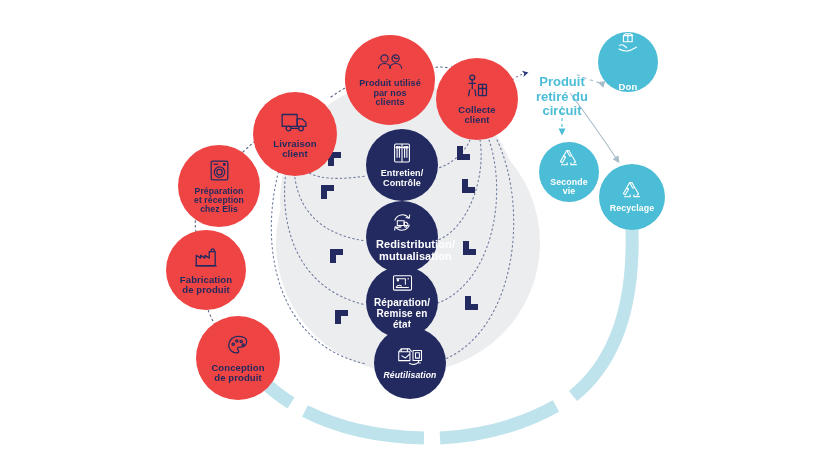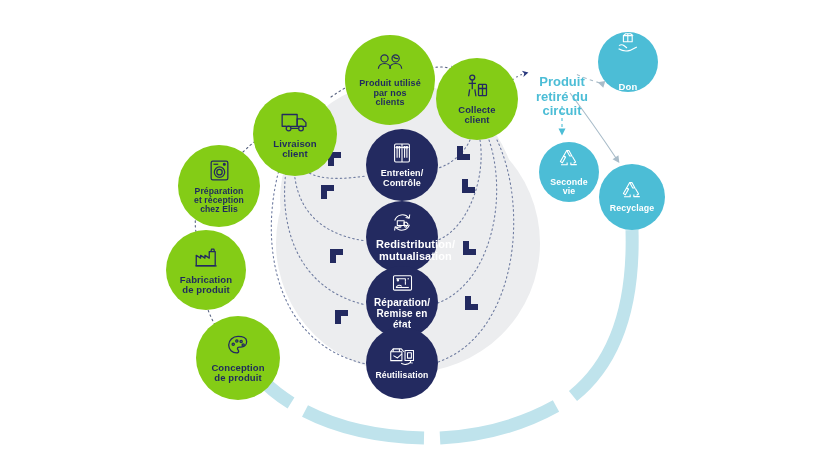--- a/index.html
+++ b/index.html
@@ -39,21 +39,21 @@
     display: block;
     line-height: 0;
   }
   .node .node-label {
     display: block;
     font-weight: bold;
     letter-spacing: 0.1px;
     white-space: pre-line;
   }
   .node-outer {
-    background: #84cc16;
+    background: #ef4444;
   }
   .node-outer .node-label {
     color: #1f2a5e;
   }
   .node-exit {
     background: #4cbdd6;
   }
   .node-exit .node-label {
     color: #ffffff;
   }
@@ -274,21 +274,21 @@
         <path d="M5.2 14.6c2-2.6 4-3 6-1.2"></path>
         <circle cx="7.2" cy="7.2" r="0.75"></circle>
         <path d="M17.2 5.6h1.6"></path>
       </svg>
     </span>
     <span class="node-label" style="font-size:10px; margin-top:3px;">Réparation/
 Remise en
 état</span>
   </div>
 
-  <div class="node node-core" style="left:366px; top:327px; width:72px; height:72px;">
+  <div class="node node-core" style="left:374px; top:327px; width:72px; height:72px;font-style:italic;">
     <span class="node-icon">
       <svg width="27" height="22" viewBox="0 0 28 22" fill="none" stroke="#ffffff" stroke-width="1.1" stroke-linejoin="round">
         <path d="M1.8 6.6h11.6v9.2H1.8z"></path>
         <path d="M1.8 6.6l2.6-3h8.4l2.6 3"></path>
         <path d="M4.4 3.6v3M10.8 3.6v3"></path>
         <path d="M4.6 10.6l4.2 2.4 4.6-4.2"></path>
         <path d="M16.6 5.2h8.8v10.4h-8.8z"></path>
         <path d="M19.2 7.6h4v5.6h-4z"></path>
         <path d="M12.6 18.6c3 1.8 7.2 1.4 9.6-1"></path>
         <path d="M22.6 15.6l-.4 2.4 2.4.2"></path>

